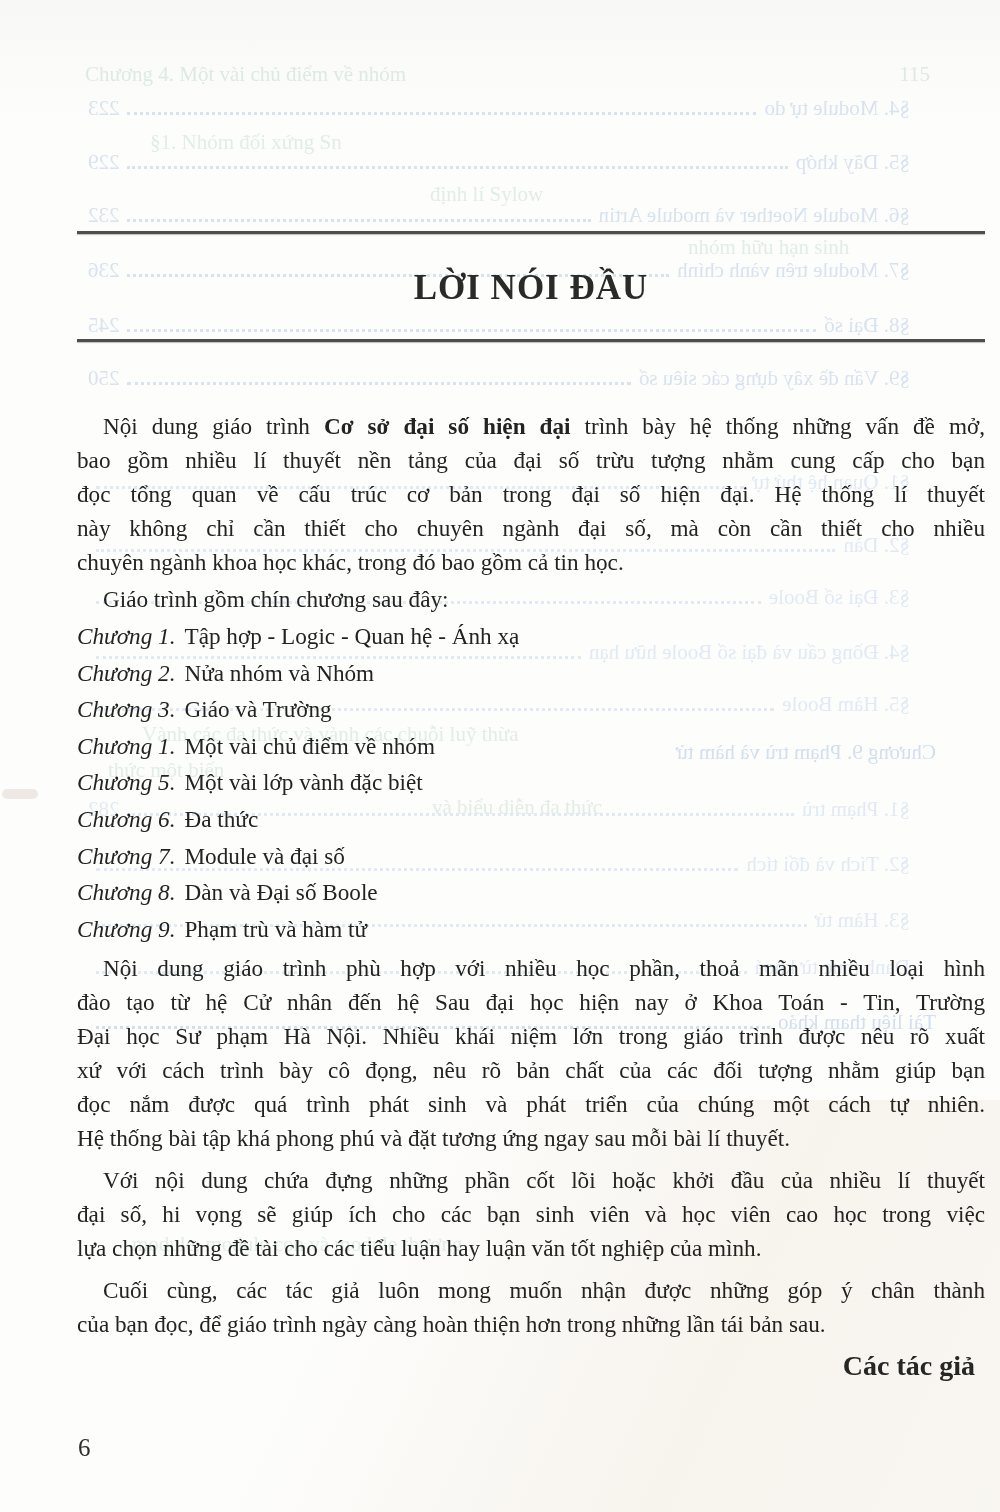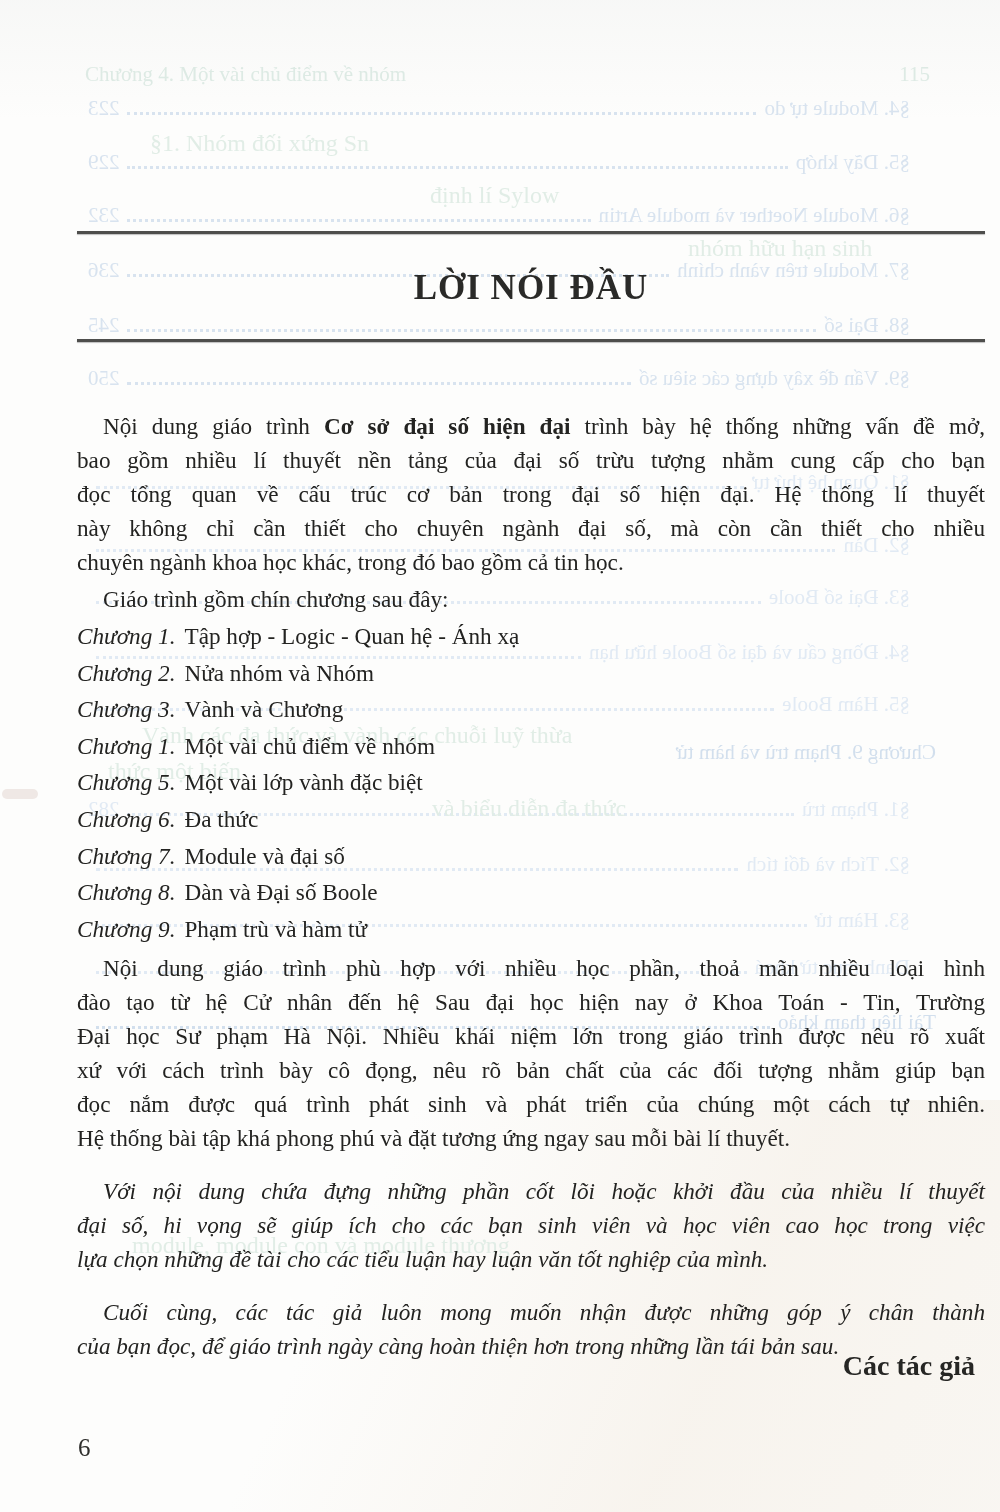--- a/index.html
+++ b/index.html
@@ -29,21 +29,21 @@
   }
   .mir{transform:scaleX(-1);}
   .b1{color:#d8e3ef;}          
   .b2{color:#e1eaf4;}          
   .b3{color:#d2dfed;}          
   .bl-label{flex:0 0 auto;}
   .bl-dots{flex:1 1 auto; border-bottom:3px dotted currentColor; margin:0 8px 5px 8px; min-width:0;}
   .bl-page{flex:0 0 auto;}
   .ind-s .bl-label{padding-left:26px;}
   .nd .bl-dots{border-bottom:none;}
-  .green{position:absolute; color:#e1ede6; font-size:24px; white-space:nowrap;}
+  .green{position:absolute; color:#e1ede6; font-size:21px; white-space:nowrap;}
   .gflex{position:absolute; left:85px; width:845px; display:flex; justify-content:space-between;
          color:#ddeae4; font-size:21px; white-space:nowrap;}
 
   
   .rule{position:absolute; left:77px; width:908px; height:3px; background:#4e4e4c;
         box-shadow:0 1px 1px rgba(78,78,76,.35);}
   .rule-top{top:231px;}
   .rule-bottom{top:339px;}
   .title{
     position:absolute; left:77px; top:268px; width:908px; margin:0;
@@ -57,21 +57,21 @@
   .bline{text-align:justify;}
   .jl{text-align:justify; text-align-last:justify;}
   .last{text-align:right; text-align-last:left;}
   .ind{text-indent:26px;}
   .bt{font-weight:bold; }
   .lead{margin-top:3px;}
   .chlist{margin-top:2px;}
   .chline{line-height:36.6px; text-align:left;}
   .chline em{font-style:italic; margin-right:9px;}
   .gap{margin-top:4px;}
-  .gap2{margin-top:19px;font-style:italic;}
+  .gap2{margin-top:8px;}
   .signature{
     position:absolute; right:25px; top:1350px;
     font-size:28px; font-weight:bold; color:#262624;
   }
   .page-number{
     position:absolute; left:78px; top:1434px;
     font-size:25px; color:#2e2e2c;
   }
 </style>
 </head>
@@ -192,21 +192,21 @@
       <div class="bline jl">đọc tổng quan về cấu trúc cơ bản trong đại số hiện đại. Hệ thống lí thuyết</div>
       <div class="bline jl">này không chỉ cần thiết cho chuyên ngành đại số, mà còn cần thiết cho nhiều</div>
       <div class="bline last">chuyên ngành khoa học khác, trong đó bao gồm cả tin học.</div>
     </div>
 
     <div class="lead ind">Giáo trình gồm chín chương sau đây:</div>
 
     <div class="chlist">
       <div class="chline"><em>Chương 1.</em><span>Tập hợp - Logic - Quan hệ - Ánh xạ</span></div>
       <div class="chline"><em>Chương 2.</em><span>Nửa nhóm và Nhóm</span></div>
-      <div class="chline"><em>Chương 3.</em><span>Vành và Chương</span></div>
+      <div class="chline"><em>Chương 3.</em><span>Giáo và Trường</span></div>
       <div class="chline"><em>Chương 1.</em><span>Một vài chủ điểm về nhóm</span></div>
       <div class="chline"><em>Chương 5.</em><span>Một vài lớp vành đặc biệt</span></div>
       <div class="chline"><em>Chương 6.</em><span>Đa thức</span></div>
       <div class="chline"><em>Chương 7.</em><span>Module và đại số</span></div>
       <div class="chline"><em>Chương 8.</em><span>Dàn và Đại số Boole</span></div>
       <div class="chline"><em>Chương 9.</em><span>Phạm trù và hàm tử</span></div>
     </div>
 
     <div class="para gap">
       <div class="bline jl ind">Nội dung giáo trình phù hợp với nhiều học phần, thoả mãn nhiều loại hình</div>

